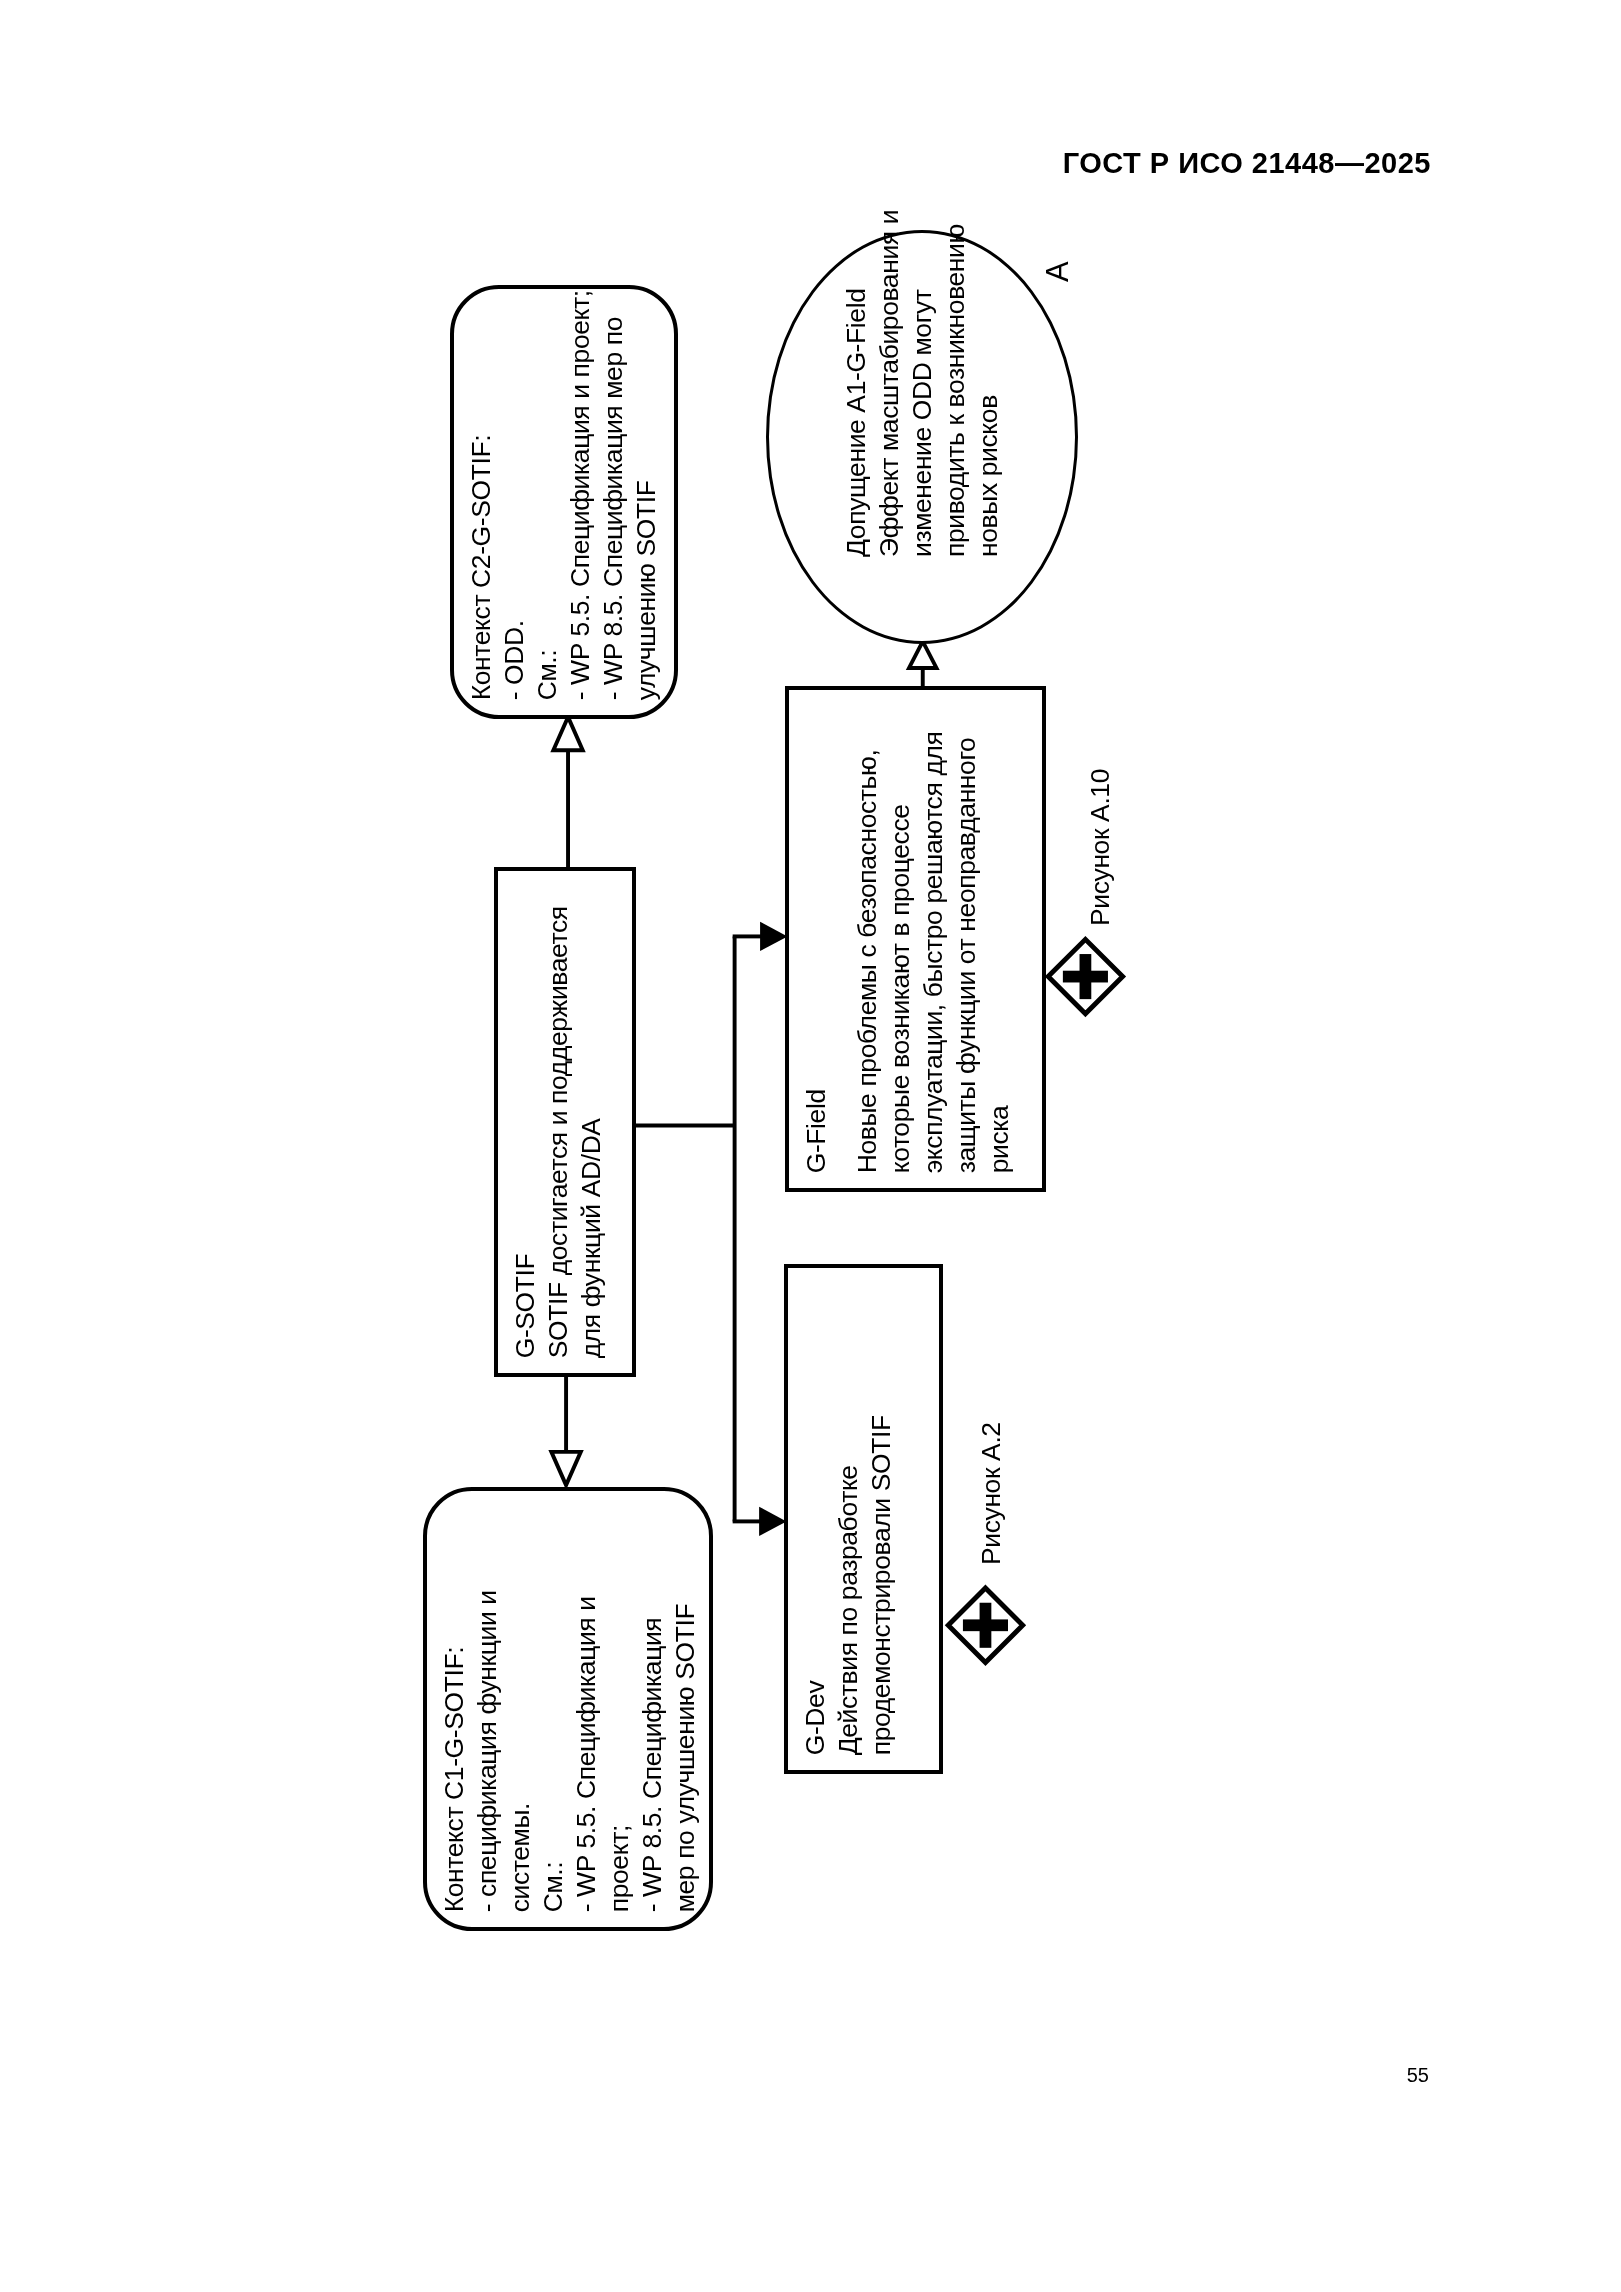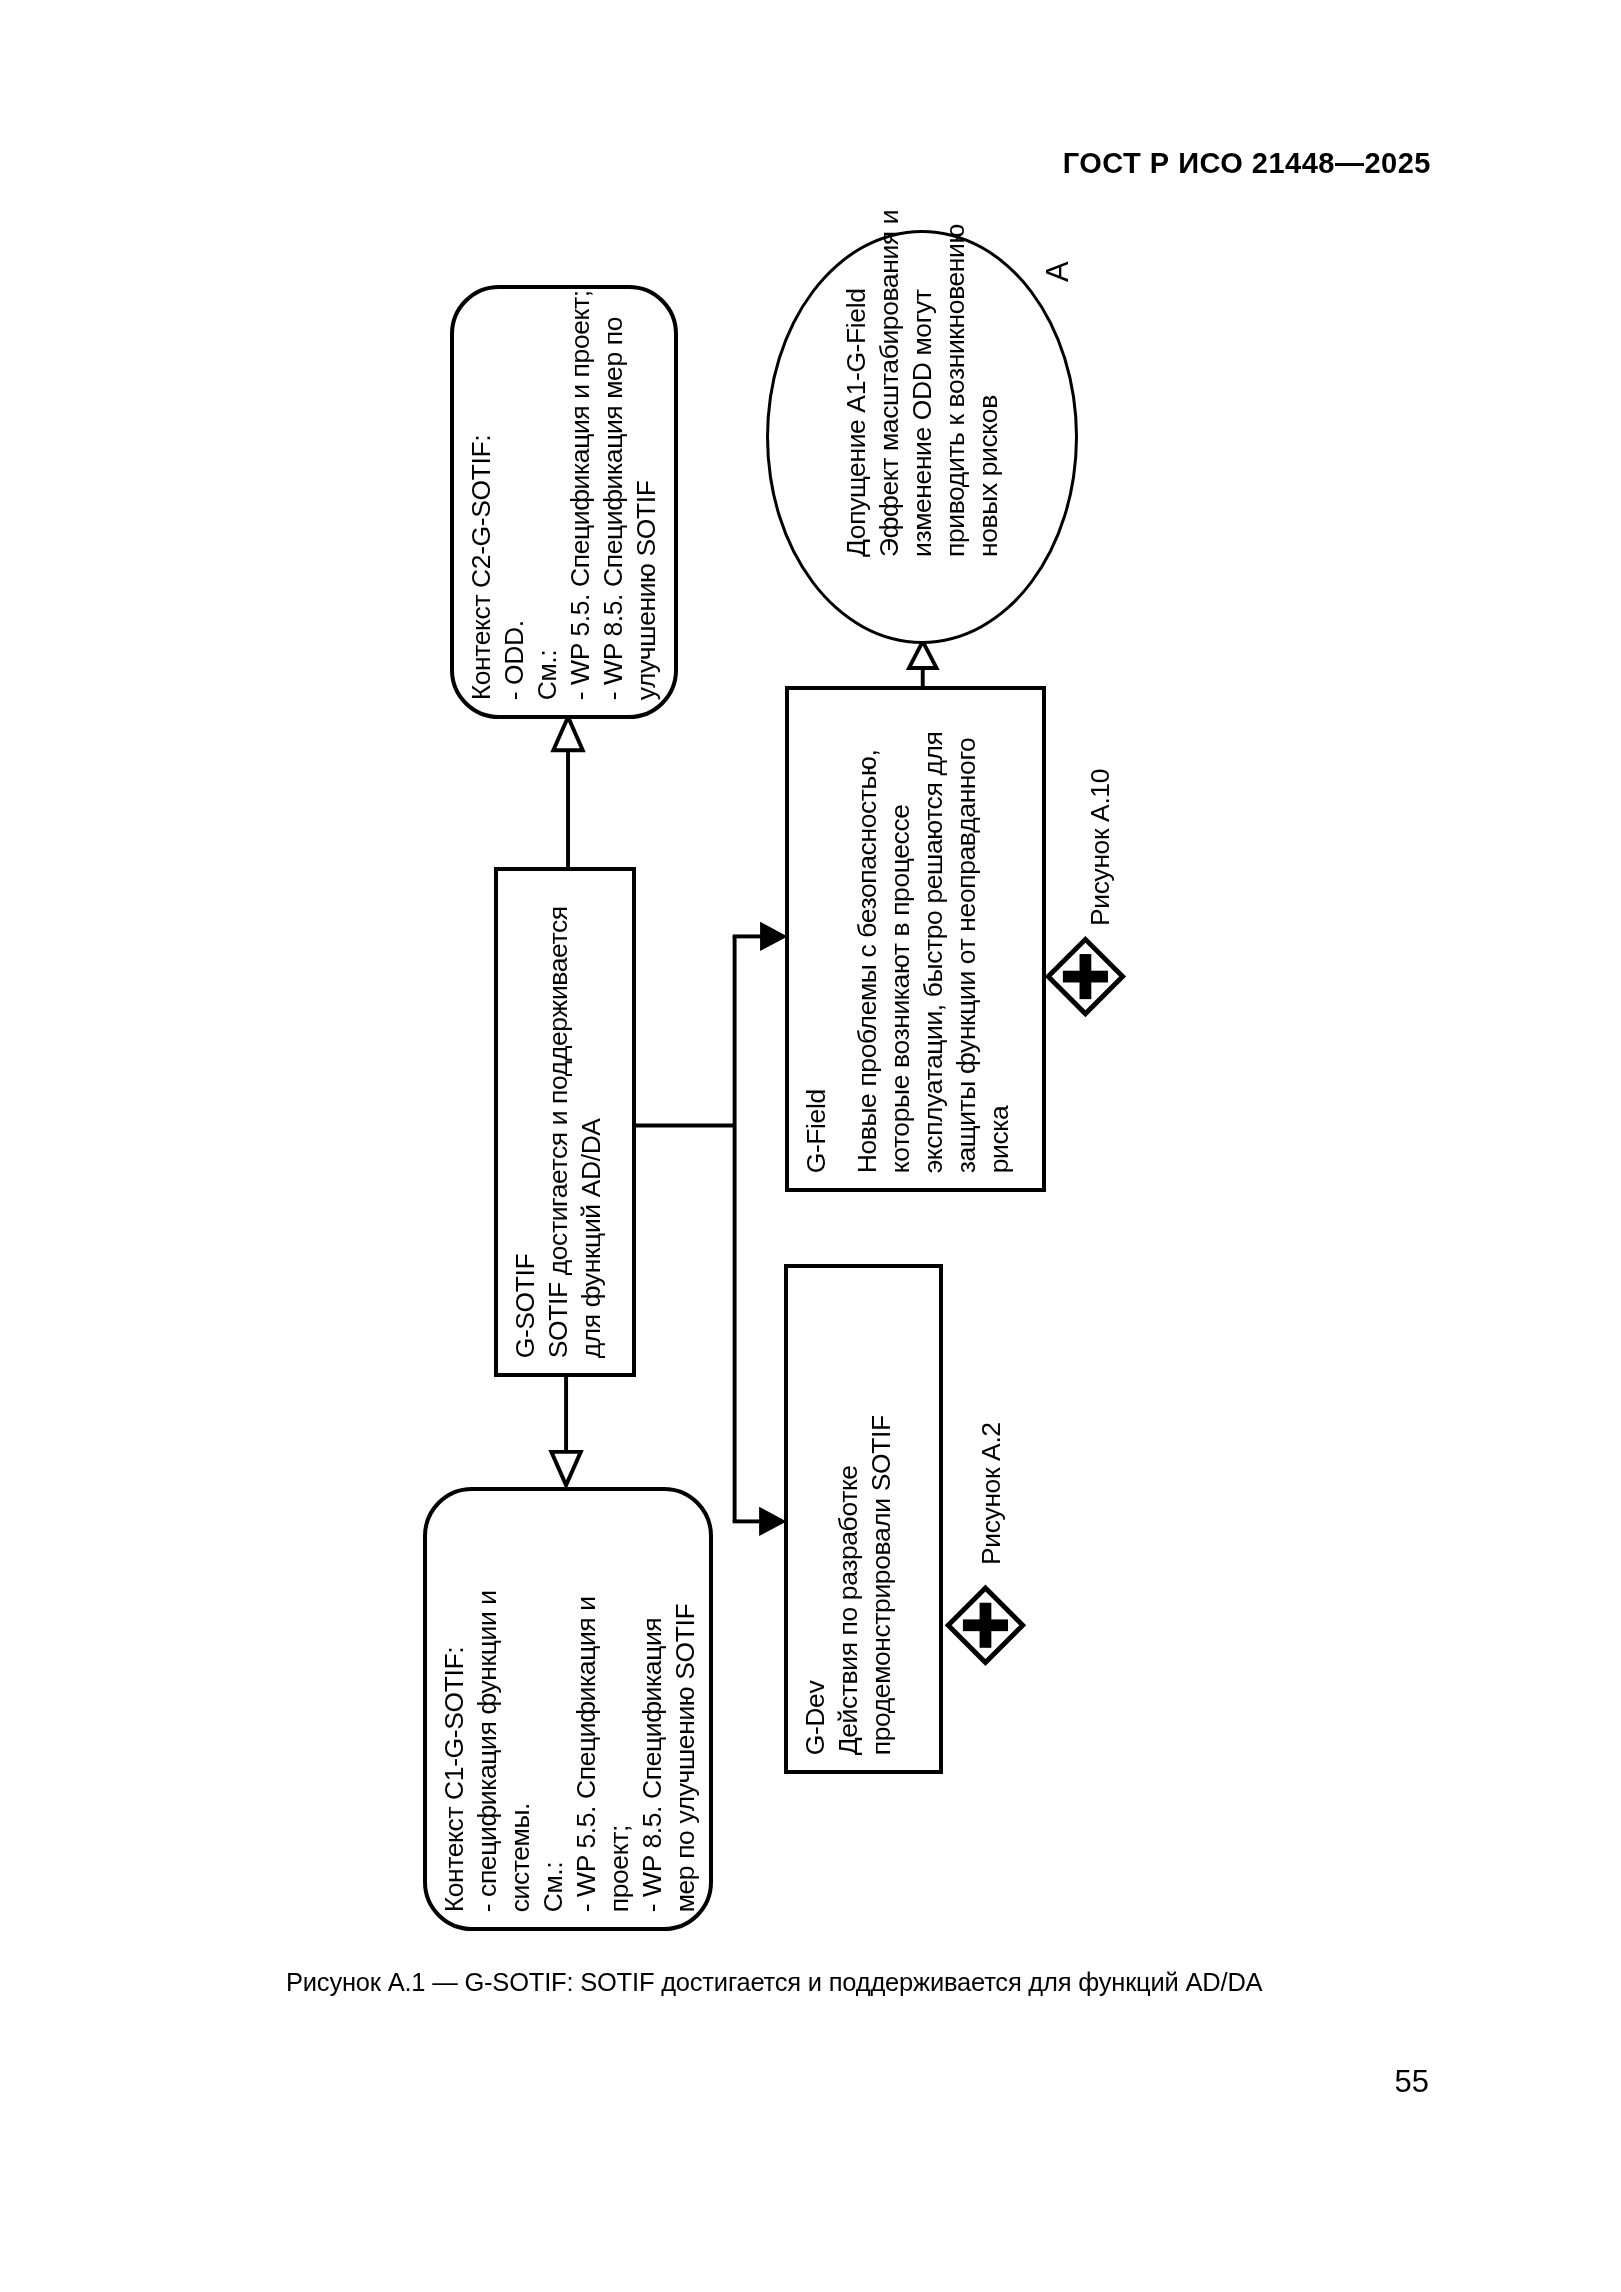--- a/index.html
+++ b/index.html
@@ -17,21 +17,21 @@
     position:absolute; top:147px; right:190px;
     font-size:29px; font-weight:bold; letter-spacing:0.5px;
     white-space:nowrap;
   }
   .figure-caption {
     position:absolute; left:286px; top:1968px;
     font-size:25.5px; letter-spacing:-0.2px; white-space:nowrap;
   }
   .page-number {
     position:absolute; top:2064px; right:192px;
-    font-size:31px;
+    font-size:20px;
   }
 
   
   .diagram {
     position:absolute; left:-14.7px; top:652px;
     width:1705px; height:853px;
     transform:rotate(-90deg);
     transform-origin:50% 50%;
   }
   .layer { position:absolute; left:0; top:0; }
@@ -144,18 +144,17 @@
         <div class="tline">новых рисков</div>
       </div>
 
     <div class="fig-ref" style="left:366px; top:565px;">Рисунок А.2</div>
     <div class="fig-ref" style="left:1005px; top:674px;">Рисунок А.10</div>
 
     <div class="module-label" style="left:1649px; top:629px;">А</div>
 
   </div>
 
-  <div class="figure-caption">Рисунок А.1 — G-SOTIF: SOTIF достигается и поддерживается для функций AD/DA</div>
 
   <div class="page-number">55</div>
 
 </div>
 
 
 </body></html>

